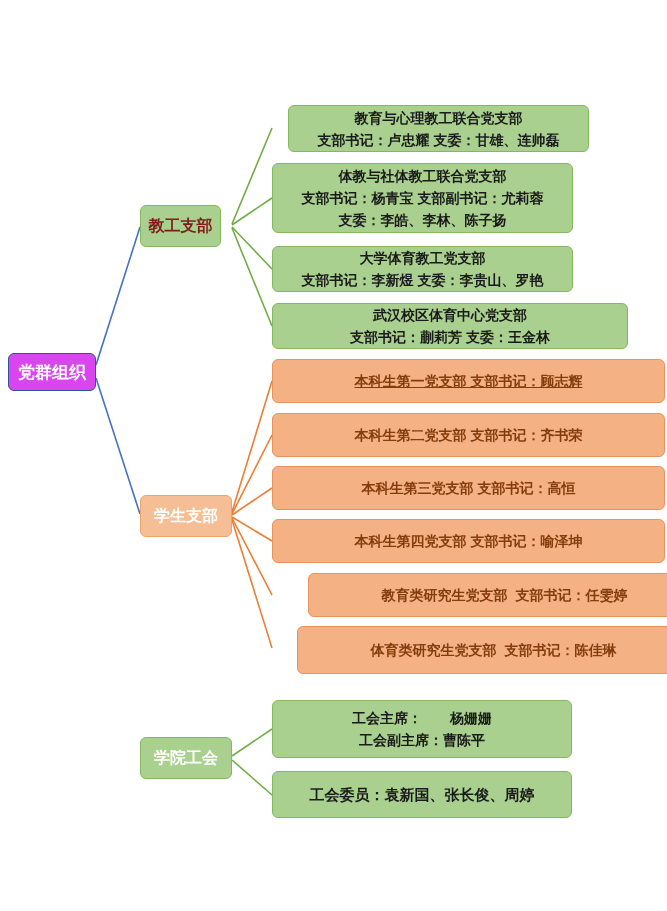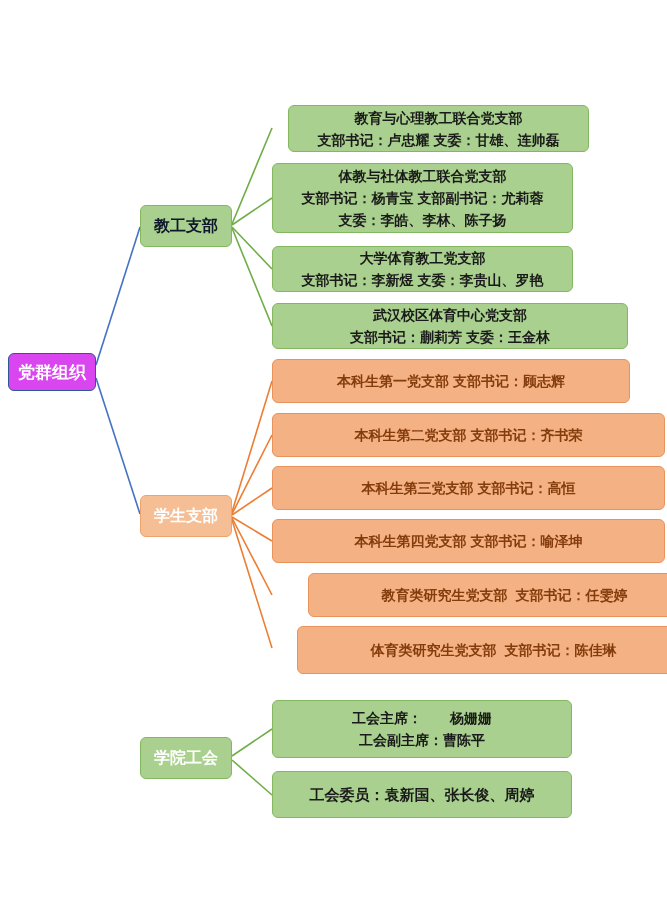--- a/index.html
+++ b/index.html
@@ -29,29 +29,29 @@
 
   .root{
     left:8px;top:353px;width:88px;height:38px;
     background:#d946ef;border:1px solid #2F5597;
     color:#fff;font-size:17px;
   }
   .lvl2{font-size:16px;}
   .greenbox{background:#A9D08E;border:1px solid #84B860;color:#1a1a1a;}
   .orangebox{background:#F4B183;border:1px solid #E8935C;color:#843C0C;}
 
-  .b1{left:140px;top:205px;width:92px;height:42px;color:#0f172a;}
+  .b1{left:140px;top:205px;width:81px;height:42px;color:#7f1d1d;}
   .b2{left:140px;top:495px;width:92px;height:42px;background:#F5BE94;border-color:#EDA36B;color:#fff;}
   .b3{left:140px;top:737px;width:92px;height:42px;color:#fff;}
 
   .c1{left:288px;top:105px;width:301px;height:47px;}
   .c2{left:272px;top:163px;width:301px;height:70px;}
   .c3{left:272px;top:246px;width:301px;height:46px;}
   .c4{left:272px;top:303px;width:356px;height:46px;}
-  .c5{left:272px;top:359px;width:358px;height:44px;}
+  .c5{left:272px;top:359px;width:393px;height:44px;text-decoration:underline;}
   .c6{left:272px;top:413px;width:393px;height:44px;}
   .c7{left:272px;top:466px;width:393px;height:44px;}
   .c8{left:272px;top:519px;width:393px;height:44px;}
   .c9{left:272px;top:573px;width:393px;height:44px;margin-left:36px;}
   .c10{left:272px;top:626px;width:393px;height:48px;margin-left:25px;}
   .c11{left:272px;top:700px;width:300px;height:58px;}
   .c12{left:272px;top:771px;width:300px;height:47px;border-radius:6px;}
   .c12 .ln{font-size:15px;}
 </style>
 </head>

